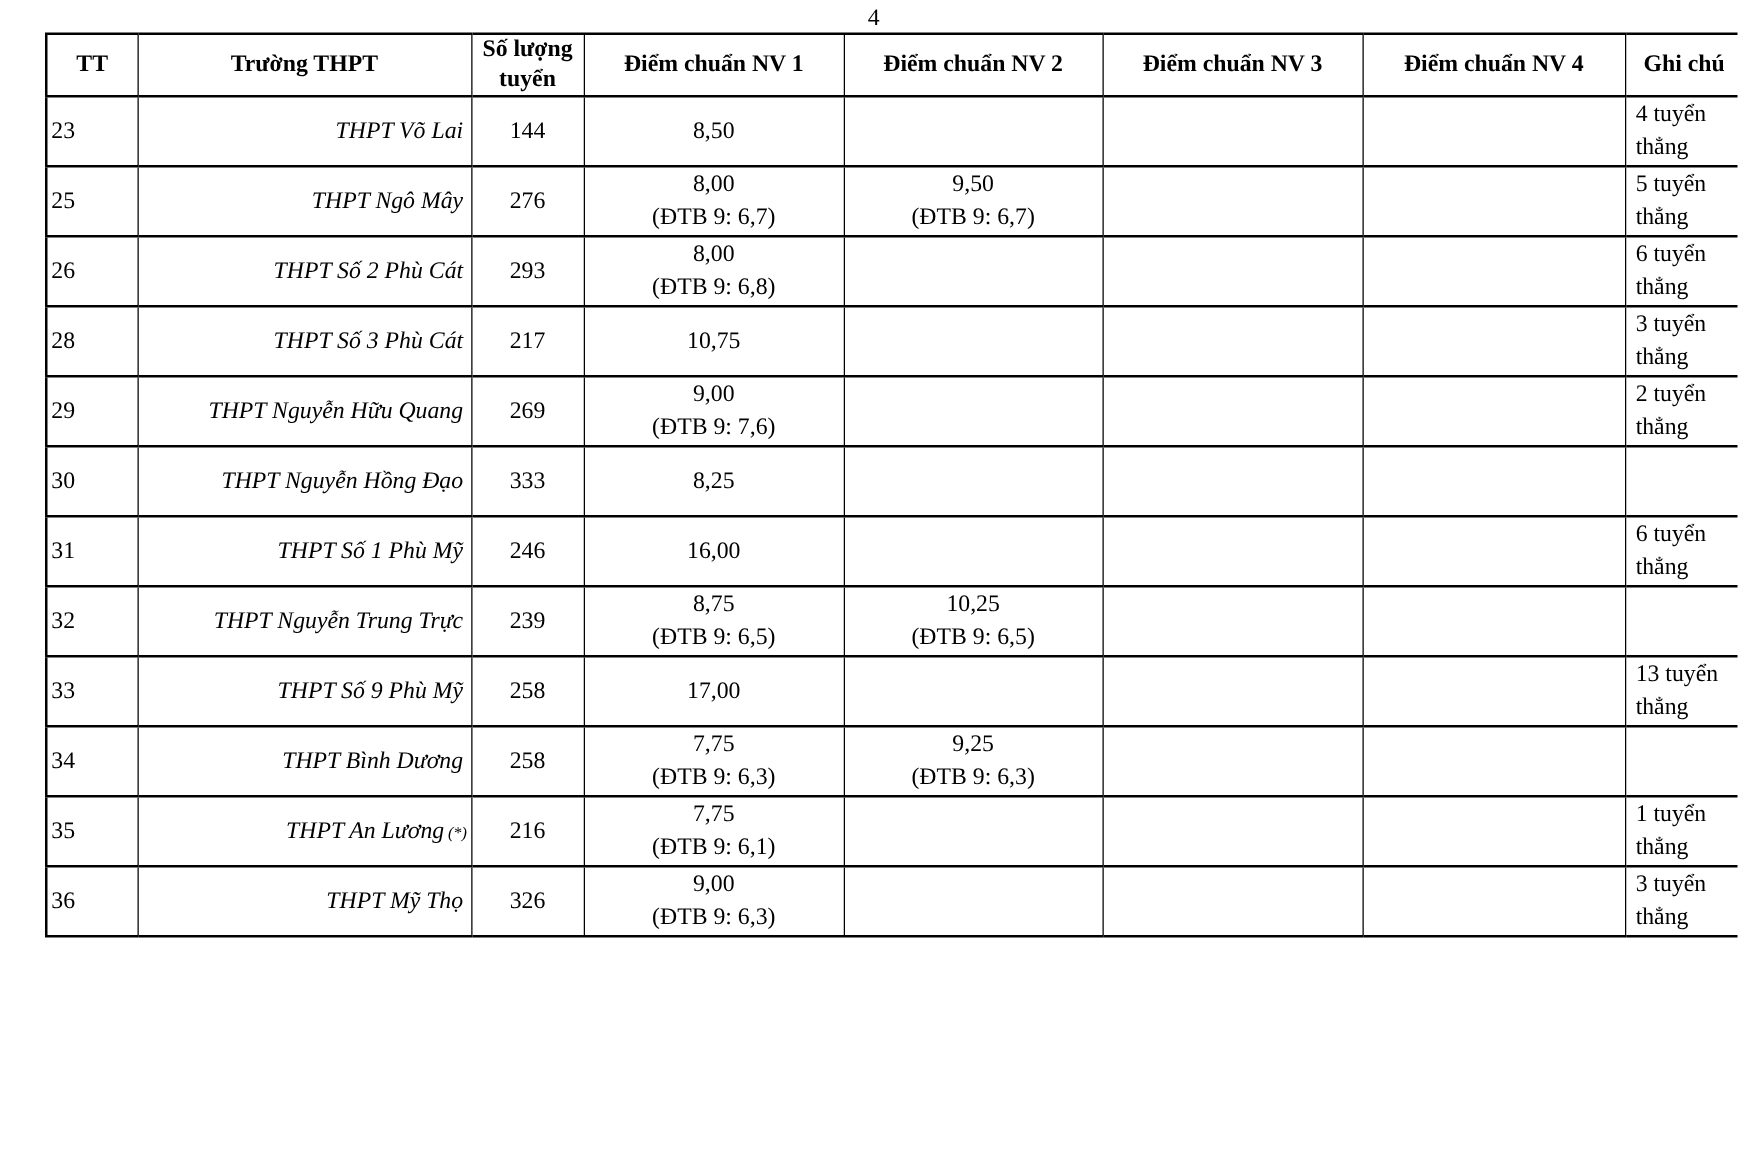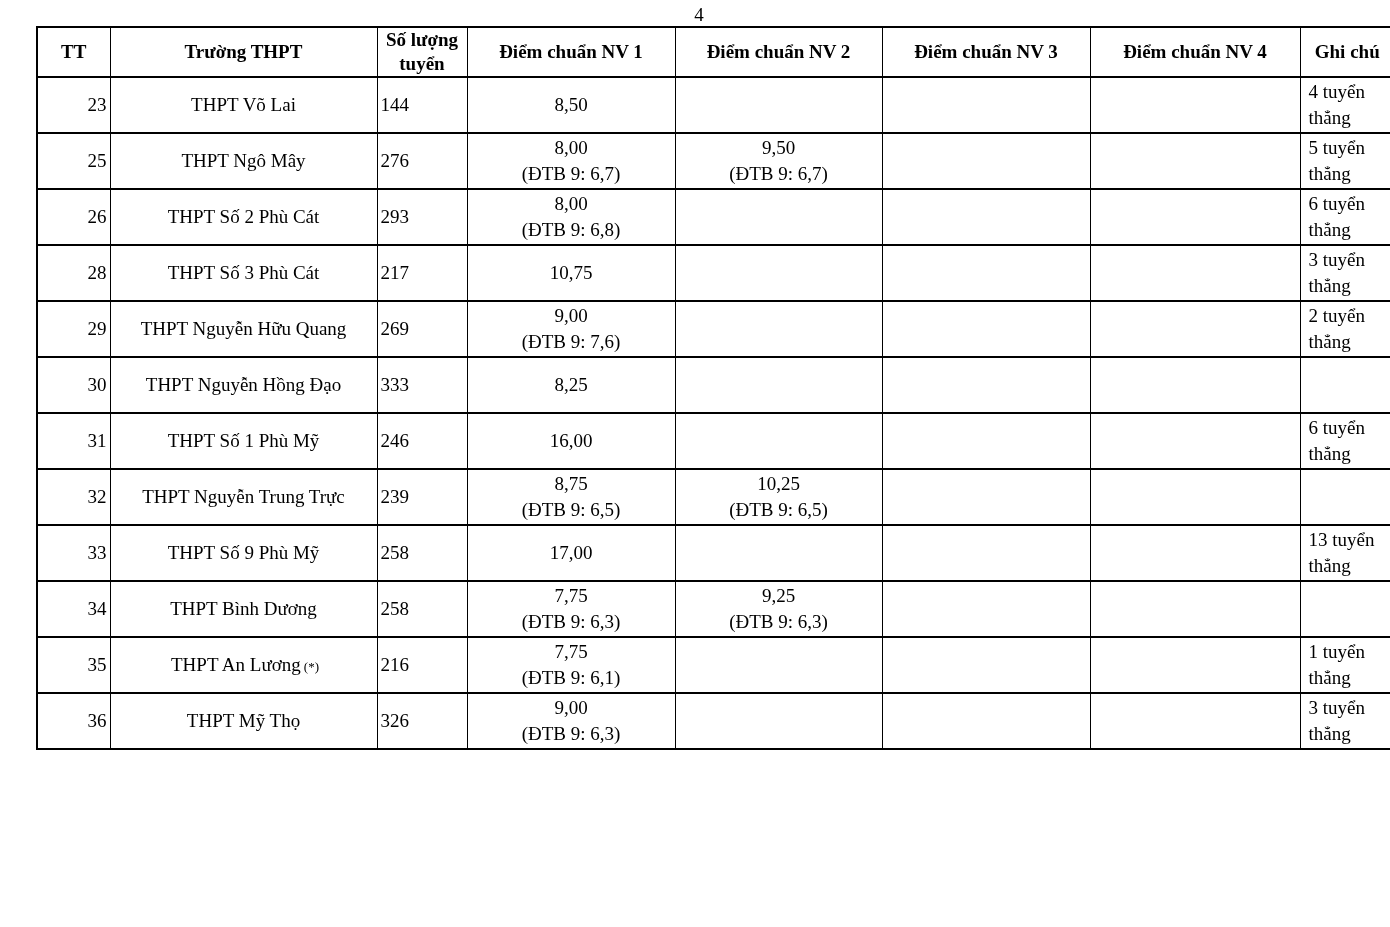--- a/index.html
+++ b/index.html
@@ -55,23 +55,23 @@
     height: 56px;
     padding: 0 3px;
   }
   col.w-tt  { width: 73px; }
   col.w-sch { width: 267px; }
   col.w-qty { width: 90px; }
   col.w-nv  { width: 208px; }
   col.w-nv2 { width: 207px; }
   col.w-nv4 { width: 210px; }
   col.w-note{ width: 95px; }
-  .c-tt   { text-align: right; }
-  .c-school { text-align: center; padding-left: 6px; }
-  .c-num  { text-align: left; }
+  .c-tt   { text-align: left; }
+  .c-school { text-align: right; padding-left: 6px; font-style: italic; }
+  .c-num  { text-align: center; }
   .c-score { text-align: center; white-space: pre-line; line-height: 1.35; }
   .c-note { line-height: 1.35; padding: 0 8px; }
   .suffix { font-size: 13px; margin-left: 3px; }
 </style>
 </head>
 <body>
 
 <div class="page">
 
   <div class="pageno">4</div>

